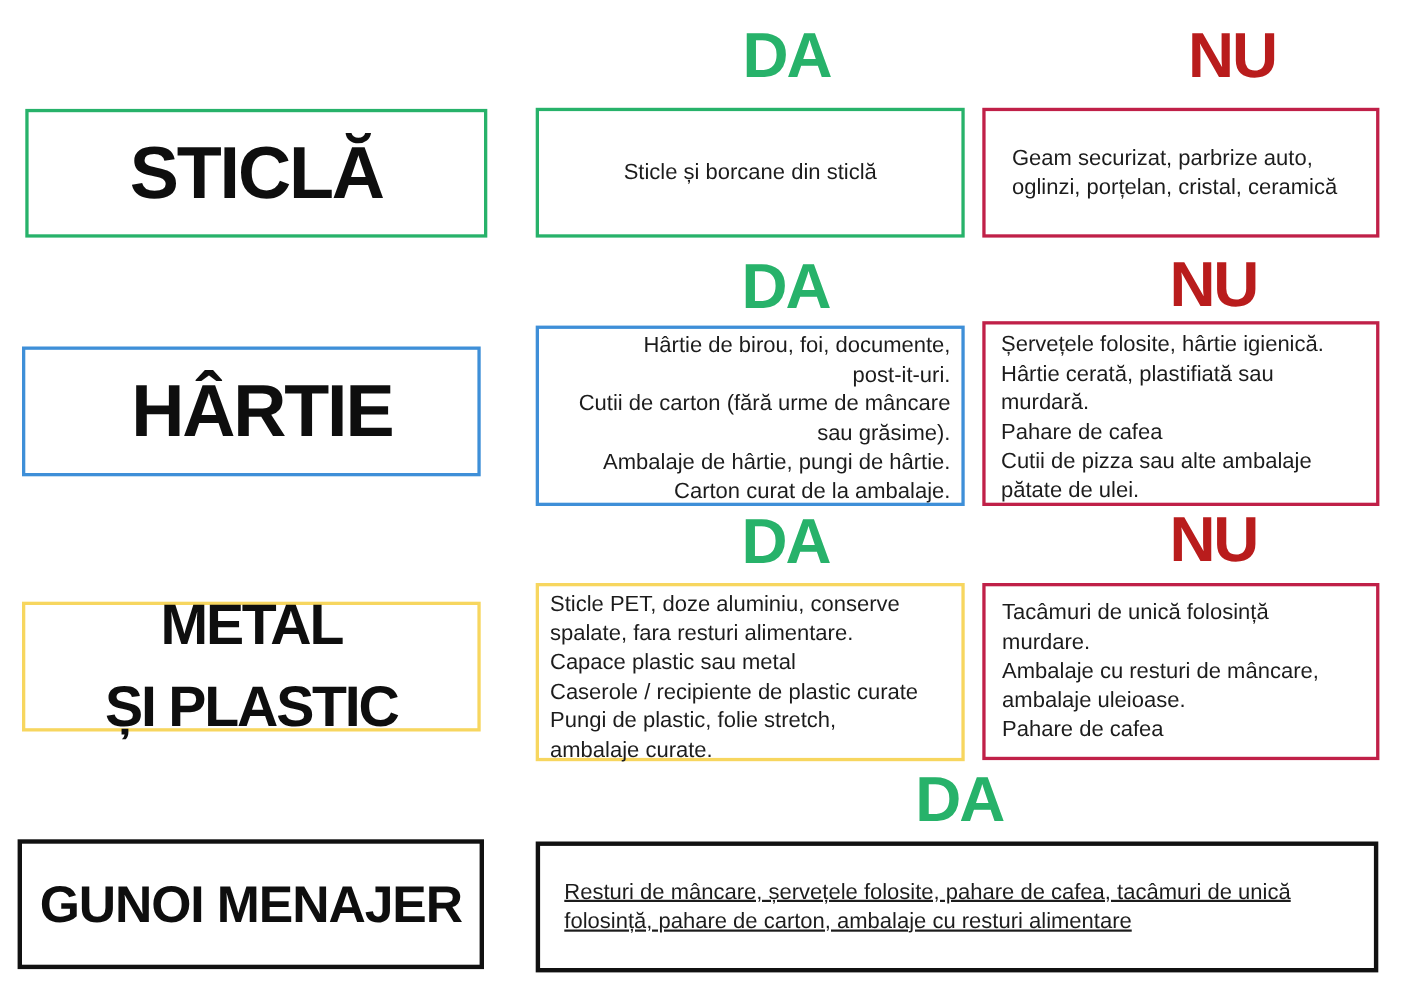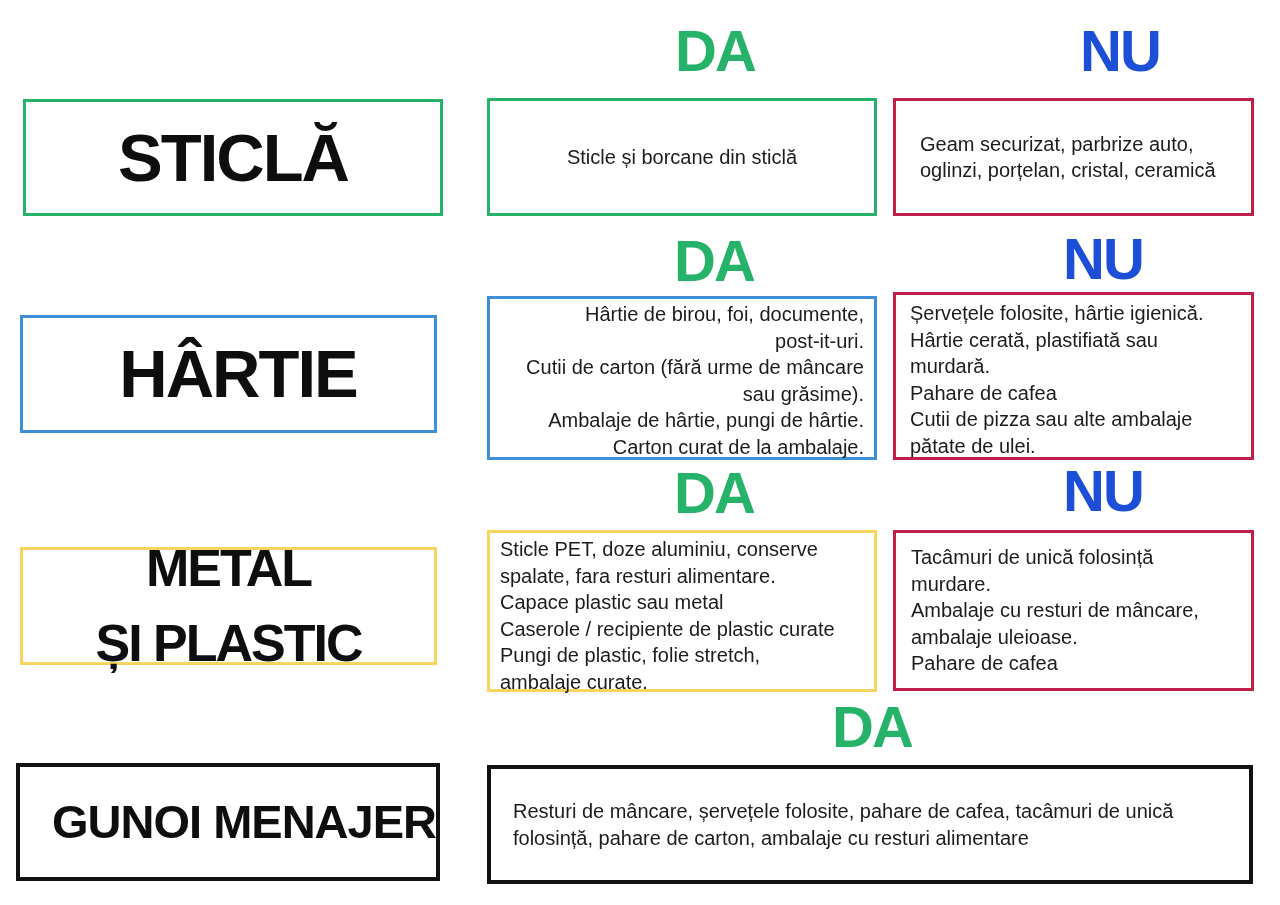--- a/index.html
+++ b/index.html
@@ -21,21 +21,21 @@
     position: absolute;
     width: 200px;
     font-size: 58px;
     font-weight: bold;
     line-height: 1;
     text-align: center;
     letter-spacing: -2px;
     font-family: "Liberation Sans", sans-serif;
   }
   .hdr-da { color: #27b26a; }
-  .hdr-nu { color: #1d4ed8; }
+  .hdr-nu { color: #b91c1c; }
   .box {
     position: absolute;
     box-sizing: border-box;
     background: #ffffff;
   }
   .b-green   { border: 3px solid #27b26a; }
   .b-blue    { border: 3px solid #3e8fd8; padding-left: 19px; }
   .b-yellow  { border: 3px solid #f7d65f; }
   .b-crimson { border: 3px solid #c02048; }
   .b-black   { border: 4px solid #111111; }
@@ -146,22 +146,22 @@
   <div class="box b-crimson pad-r3nu" style="left:893px; top:530px; width:361px; height:161px;">
     <div class="body-text">Tacâmuri de unică folosință
 murdare.
 Ambalaje cu resturi de mâncare,
 ambalaje uleioase.
 Pahare de cafea</div>
   </div>
 
   <div class="hdr hdr-da" style="left:772px; top:698px;">DA</div>
 
-  <div class="box b-black label-box" style="left:16px; top:763px; width:424px; height:118px;justify-content:flex-end;">
+  <div class="box b-black label-box" style="left:16px; top:763px; width:424px; height:118px;">
     <div class="label-text label-gm">GUNOI MENAJER</div>
   </div>
 
-  <div class="box b-black vcenter-left pad-r4" style="left:487px; top:765px; width:766px; height:119px;">
+  <div class="box b-black vcenter-left pad-r4" style="left:487px; top:765px; width:766px; height:119px;text-decoration:underline;">
     <div class="body-text">Resturi de mâncare, șervețele folosite, pahare de cafea, tacâmuri de unică
 folosință, pahare de carton, ambalaje cu resturi alimentare</div>
   </div>
 
 </div>
 
 </body></html>

